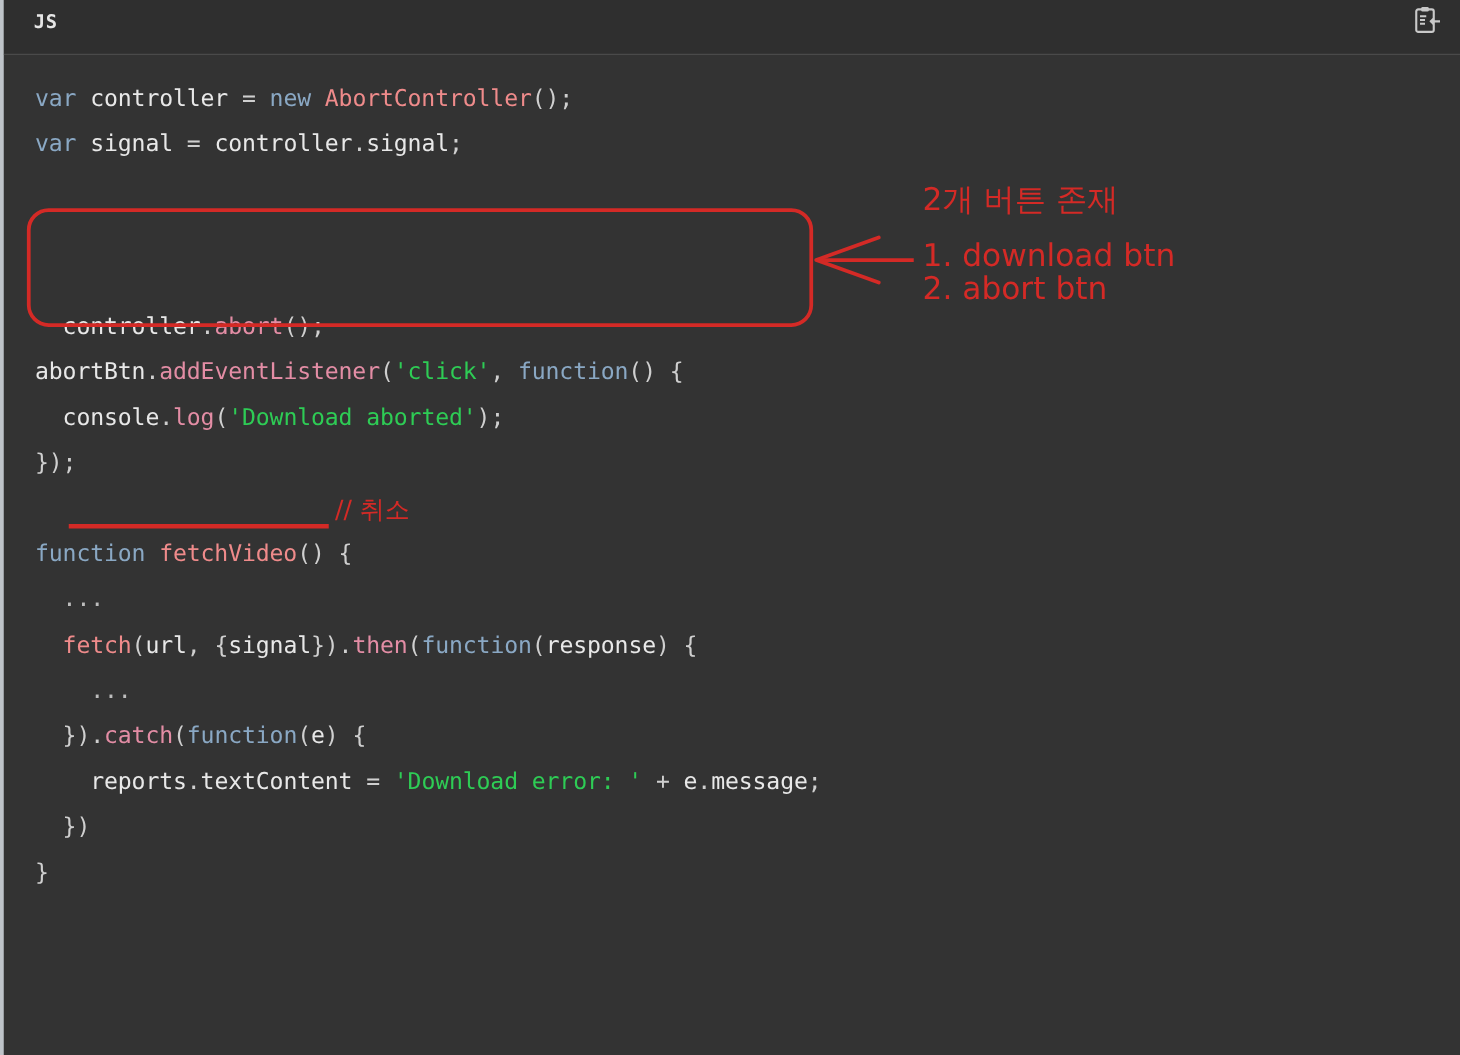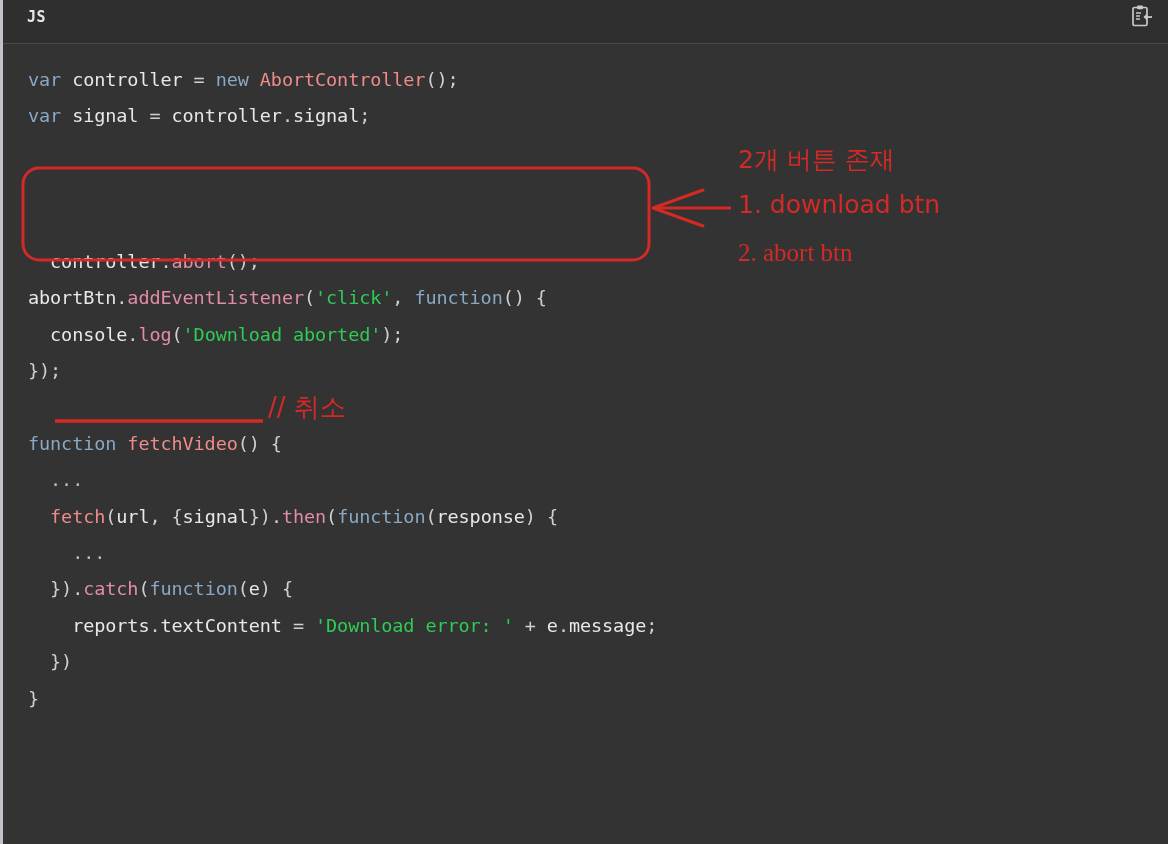--- a/index.html
+++ b/index.html
@@ -95,21 +95,21 @@
     font-family: "DejaVu Sans", "Liberation Sans", sans-serif;
     font-size: 25px;
     line-height: 38px;
     white-space: pre;
     text-align: right;
   }
   .anno-inline {
     position: absolute;
     color: #d42a26;
     font-family: "DejaVu Sans", "Liberation Sans", sans-serif;
-    font-size: 26px;
+    font-size: 20px;
     line-height: 28px;
     white-space: pre;
   }
 </style>
 </head>
 <body>
 
 <div id="root">
 
   <div id="header">
@@ -153,17 +153,17 @@
     <rect x="20" y="168" width="626" height="92" rx="16" ry="16" fill="none" stroke="#d42a26" stroke-width="3"></rect>
 
     <line x1="728" y1="208" x2="650" y2="208" stroke="#d42a26" stroke-width="3"></line>
     <path d="M700 190 L650 208 L700 226" fill="none" stroke="#d42a26" stroke-width="3" stroke-linecap="round" stroke-linejoin="round"></path>
 
     <line x1="52" y1="421" x2="260" y2="421" stroke="#d42a26" stroke-width="3.5"></line>
   </svg>
 
   <div class="anno-text" style="left:735px; top:141px;">2개 버튼 존재</div>
   <div class="anno-text" style="left:735px; top:186px;">1. download btn</div>
-  <div class="anno-text" style="left:735px; top:234px;font-family:Liberation Serif, serif;">2. abort btn</div>
+  <div class="anno-text" style="left:735px; top:212px;">2. abort btn</div>
 
   <div class="anno-inline" style="left:265px; top:393px;">// 취소</div>
 
 </div>
 
 </body></html>

